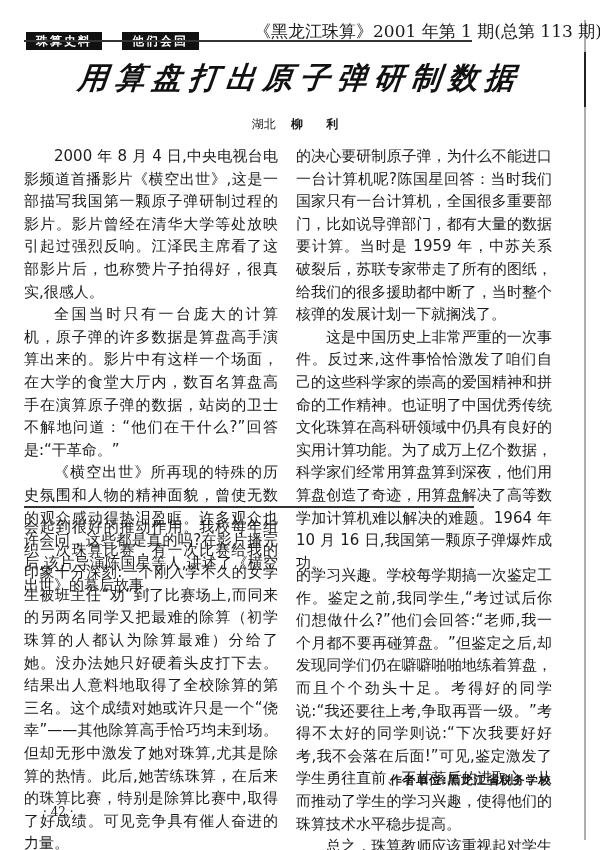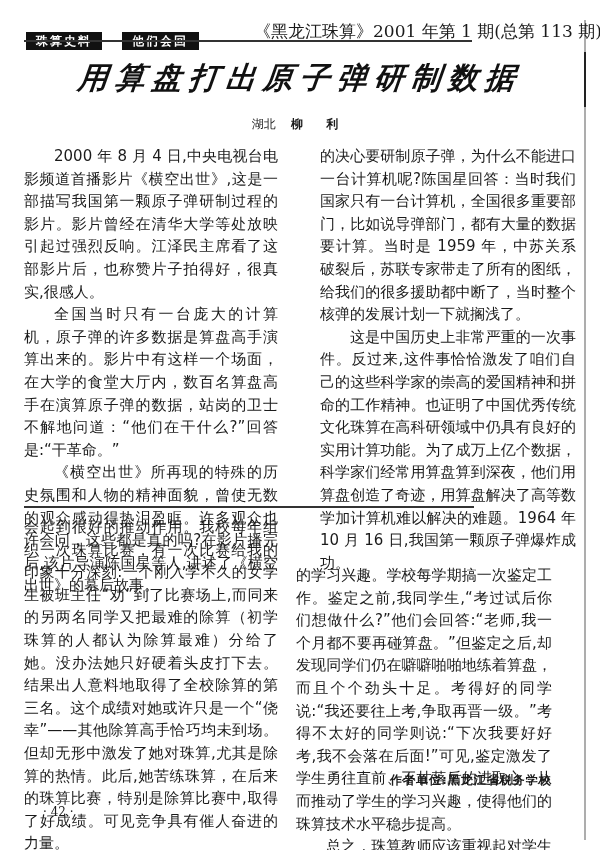--- a/index.html
+++ b/index.html
@@ -27,21 +27,21 @@
     font-family: Liberation Sans, sans-serif;
   }
   .byline .name { font-weight: bold; margin-left: 12px; letter-spacing: 10px; }
   .col {
     position: absolute; font-size: 15px; line-height: 22.6px; text-align: justify;
     font-family: "DejaVu Sans", sans-serif; color: #1b1b1b;
   }
   .col p { margin: 0; text-indent: 2em; }
   .col p.noind { text-indent: 0; }
   .c1 { left: 24px; top: 145px; width: 254px; }
-  .c2 { left: 296px; top: 145px; width: 256px; margin-left: 24px; }
+  .c2 { left: 296px; top: 145px; width: 256px; }
   .c3 { left: 24px; top: 516px; width: 254px; }
   .c4 { left: 296px; top: 516px; width: 256px; margin-top: 48px; }
   .mid-rule { position: absolute; left: 24px; top: 506px; width: 450px; height: 1.5px; background: #333; }
   .author-unit {
     position: absolute; left: 390px; top: 772px; font-size: 12px; letter-spacing: 1px; font-weight: bold;
     font-family: "DejaVu Sans", sans-serif;
   }
   .page-num { position: absolute; left: 24px; top: 805px; font-size: 12px; font-family: "DejaVu Serif", serif; margin-left: 19px; }
 </style>
 </head>

